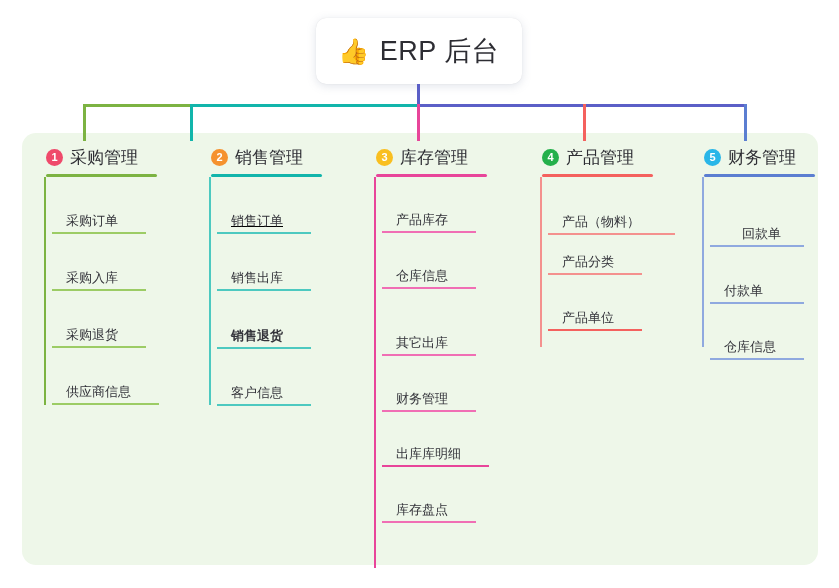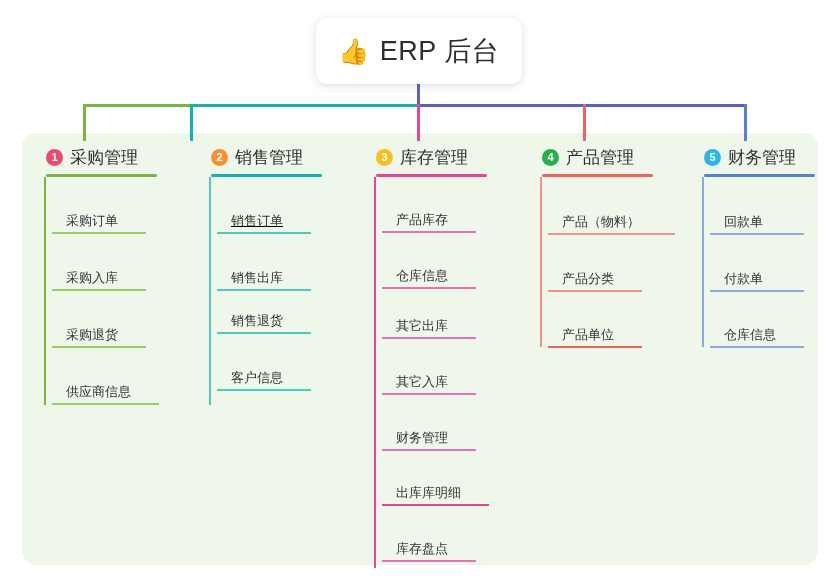--- a/index.html
+++ b/index.html
@@ -195,21 +195,21 @@
     <div class="leaves" style="height:228px;">
       <div class="spine" style="background:#4dc9c0; height:228px;"></div>
       <div class="leaf" style="height:57px; width:102px;text-decoration:underline;">
         <span class="leaf-label">销售订单</span>
         <span class="leaf-rule" style="background:#4dc9c0; width:94px;"></span>
       </div>
       <div class="leaf" style="height:57px; width:102px;">
         <span class="leaf-label">销售出库</span>
         <span class="leaf-rule" style="background:#4dc9c0; width:94px;"></span>
       </div>
-      <div class="leaf" style="height:43px; width:102px;">
+      <div class="leaf" style="height:58px; width:102px;font-weight:bold;">
         <span class="leaf-label">销售退货</span>
         <span class="leaf-rule" style="background:#4dc9c0; width:94px;"></span>
       </div>
       <div class="leaf" style="height:57px; width:102px;">
         <span class="leaf-label">客户信息</span>
         <span class="leaf-rule" style="background:#4dc9c0; width:94px;"></span>
       </div>
     </div>
   </div>
 
@@ -222,26 +222,22 @@
     <div class="leaves" style="height:391px;">
       <div class="spine" style="background:#e8459a; height:391px;"></div>
       <div class="leaf" style="height:56px; width:102px;">
         <span class="leaf-label">产品库存</span>
         <span class="leaf-rule" style="background:#f06eb4; width:94px;"></span>
       </div>
       <div class="leaf" style="height:56px; width:102px;">
         <span class="leaf-label">仓库信息</span>
         <span class="leaf-rule" style="background:#f06eb4; width:94px;"></span>
       </div>
-      <div class="leaf" style="height:50px; width:102px;">
+      <div class="leaf" style="height:56px; width:102px;margin-top:11px;">
         <span class="leaf-label">其它出库</span>
-        <span class="leaf-rule" style="background:#f06eb4; width:94px;"></span>
-      </div>
-      <div class="leaf" style="height:56px; width:102px;">
-        <span class="leaf-label">其它入库</span>
         <span class="leaf-rule" style="background:#f06eb4; width:94px;"></span>
       </div>
       <div class="leaf" style="height:56px; width:102px;">
         <span class="leaf-label">财务管理</span>
         <span class="leaf-rule" style="background:#f06eb4; width:94px;"></span>
       </div>
       <div class="leaf" style="height:55px; width:115px;">
         <span class="leaf-label">出库库明细</span>
         <span class="leaf-rule" style="background:#e8459a; width:107px;"></span>
       </div>
@@ -257,40 +253,40 @@
       <span class="badge" style="background:#24b04b;">4</span>
       <span class="col-title">产品管理</span>
     </div>
     <div class="col-rule" style="background:#f4615e; width:111px; margin-left:10px;"></div>
     <div class="leaves" style="height:170px;">
       <div class="spine" style="background:#f4918e; height:170px;"></div>
       <div class="leaf" style="height:58px; width:135px;">
         <span class="leaf-label">产品（物料）</span>
         <span class="leaf-rule" style="background:#f4918e; width:127px;"></span>
       </div>
-      <div class="leaf" style="height:57px; width:102px;">
+      <div class="leaf" style="height:40px; width:102px;">
         <span class="leaf-label">产品分类</span>
         <span class="leaf-rule" style="background:#f4918e; width:94px;"></span>
       </div>
       <div class="leaf" style="height:56px; width:102px;">
         <span class="leaf-label">产品单位</span>
         <span class="leaf-rule" style="background:#f4615e; width:94px;"></span>
       </div>
     </div>
   </div>
 
   <div class="column" style="left:694px; width:150px;">
     <div class="col-head">
       <span class="badge" style="background:#29b6e8;">5</span>
       <span class="col-title">财务管理</span>
     </div>
     <div class="col-rule" style="background:#5b7ed1; width:111px; margin-left:10px;"></div>
     <div class="leaves" style="height:170px;">
       <div class="spine" style="background:#8fa9df; height:170px;"></div>
-      <div class="leaf" style="height:58px; width:102px;">
+      <div class="leaf" style="height:70px; width:102px;padding-left:18px;">
         <span class="leaf-label">回款单</span>
         <span class="leaf-rule" style="background:#8fa9df; width:94px;"></span>
       </div>
       <div class="leaf" style="height:57px; width:102px;">
         <span class="leaf-label">付款单</span>
         <span class="leaf-rule" style="background:#8fa9df; width:94px;"></span>
       </div>
       <div class="leaf" style="height:56px; width:102px;">
         <span class="leaf-label">仓库信息</span>
         <span class="leaf-rule" style="background:#8fa9df; width:94px;"></span>

